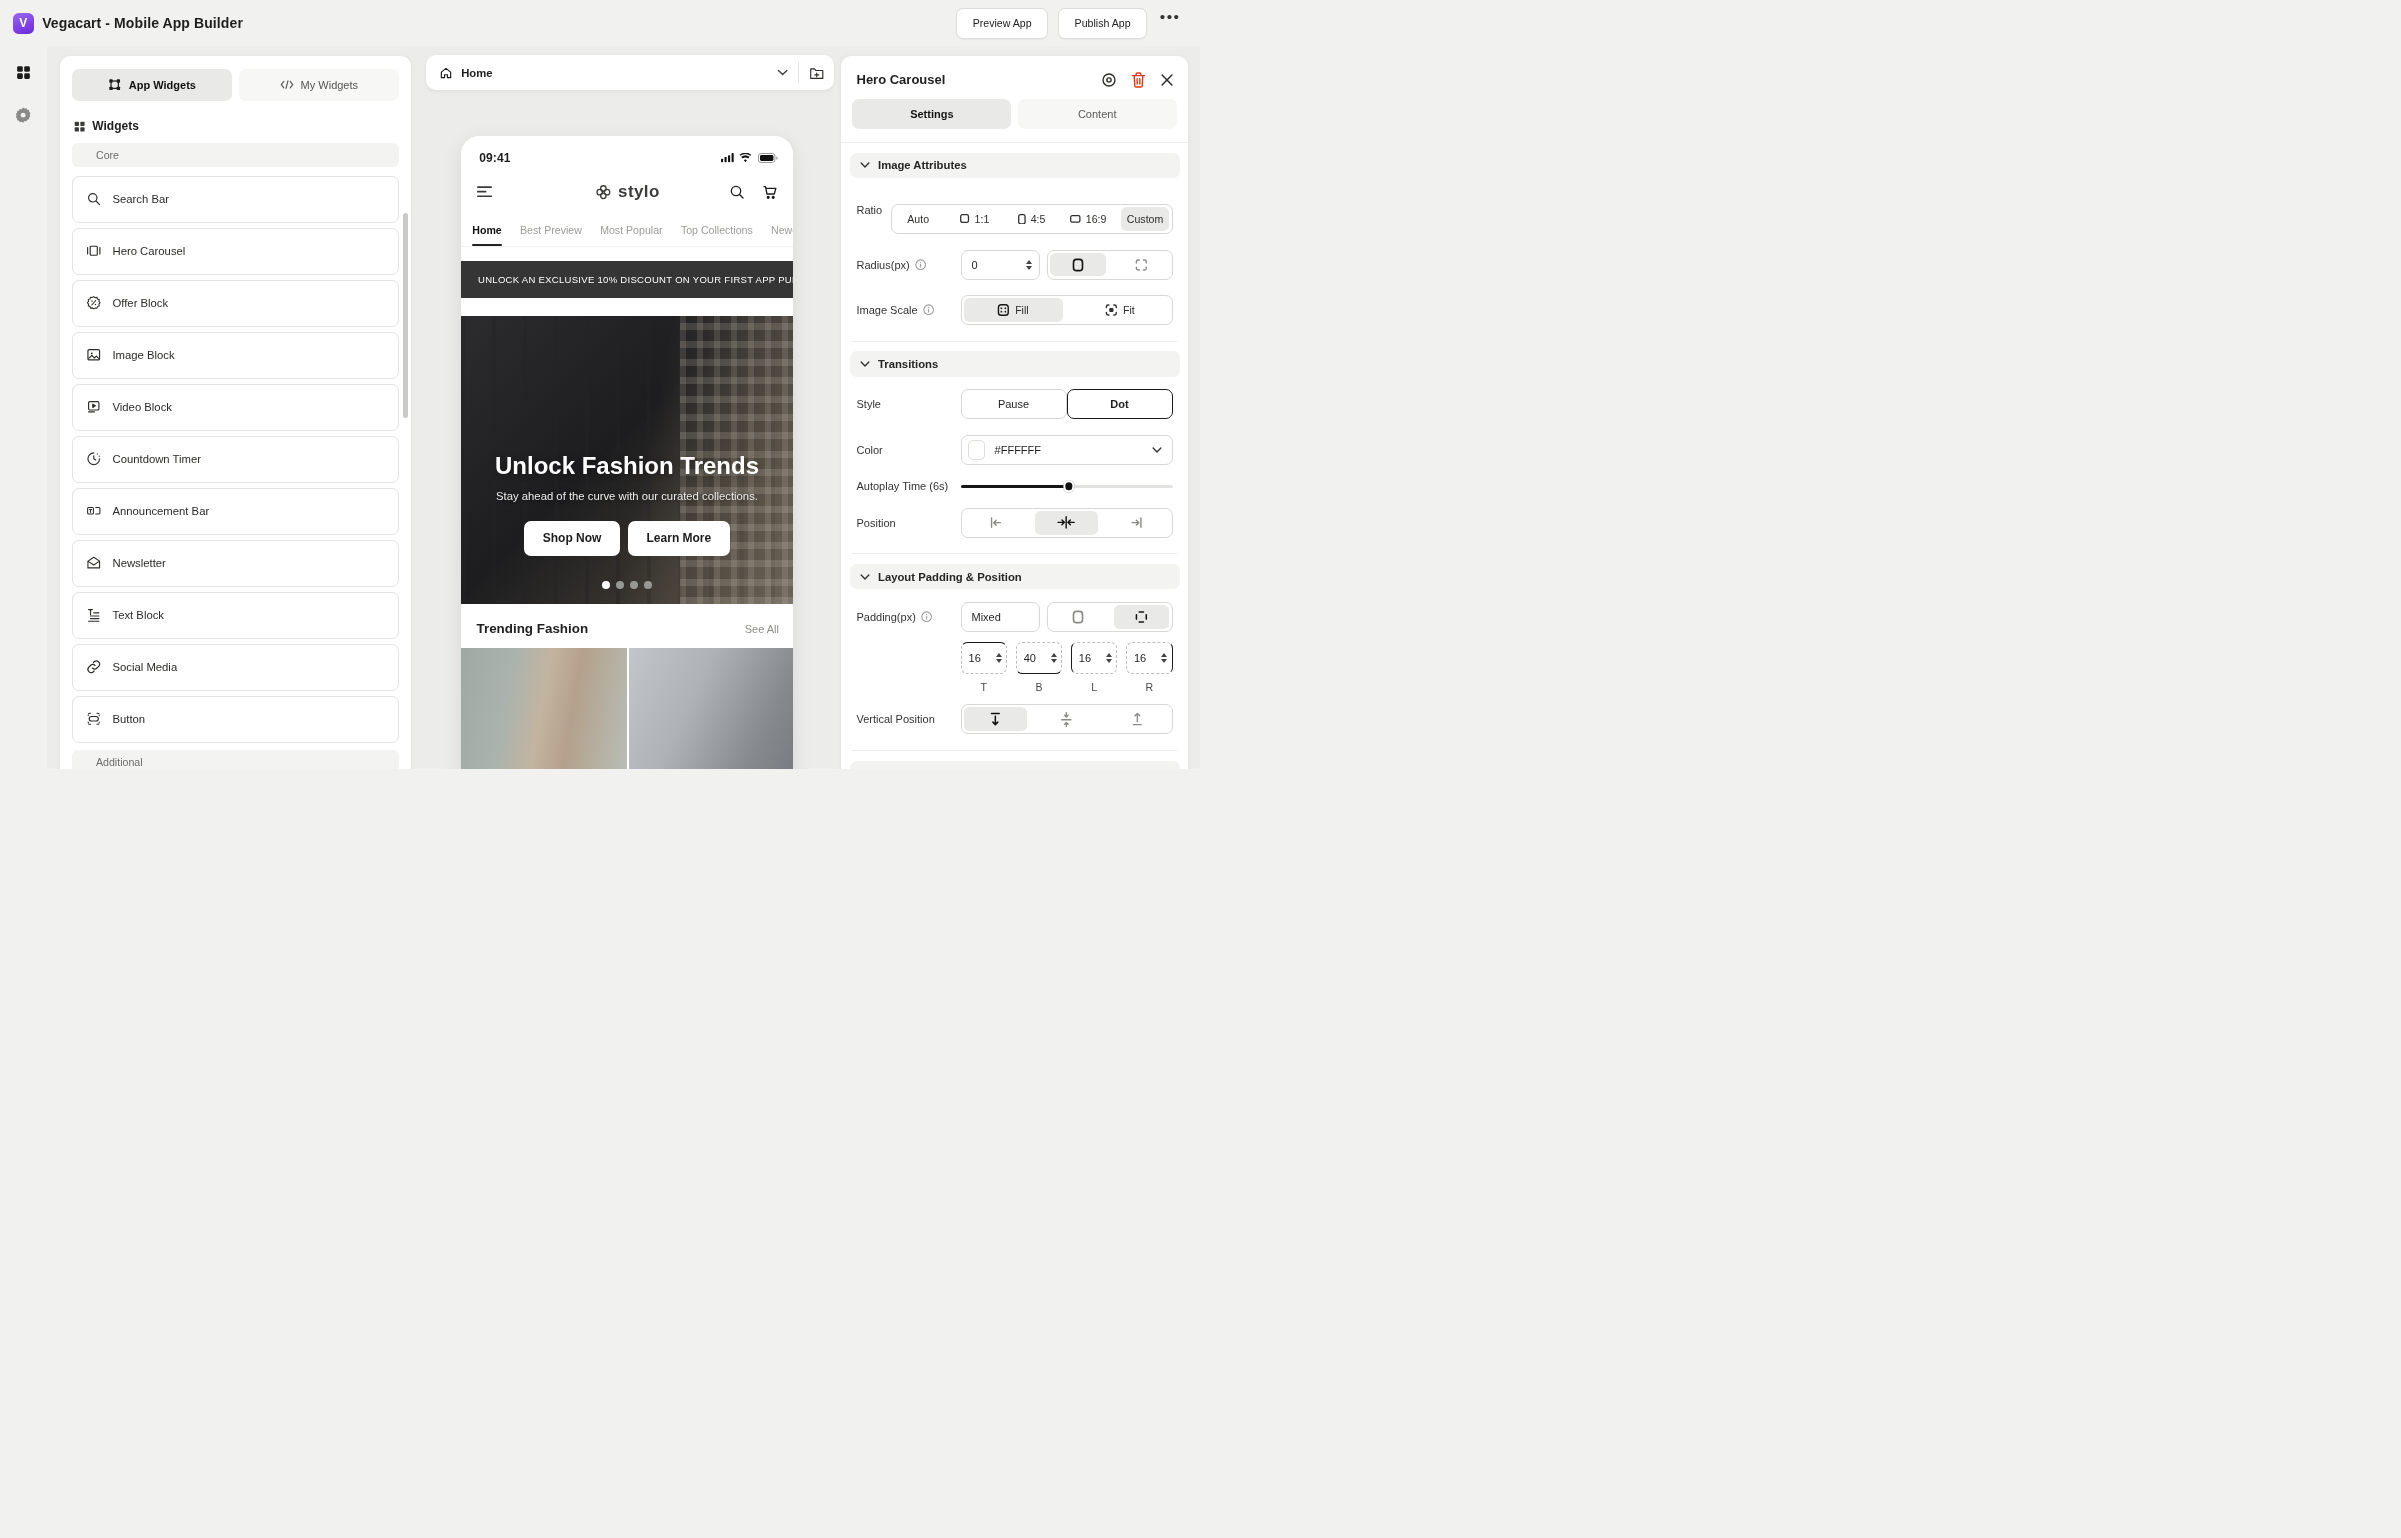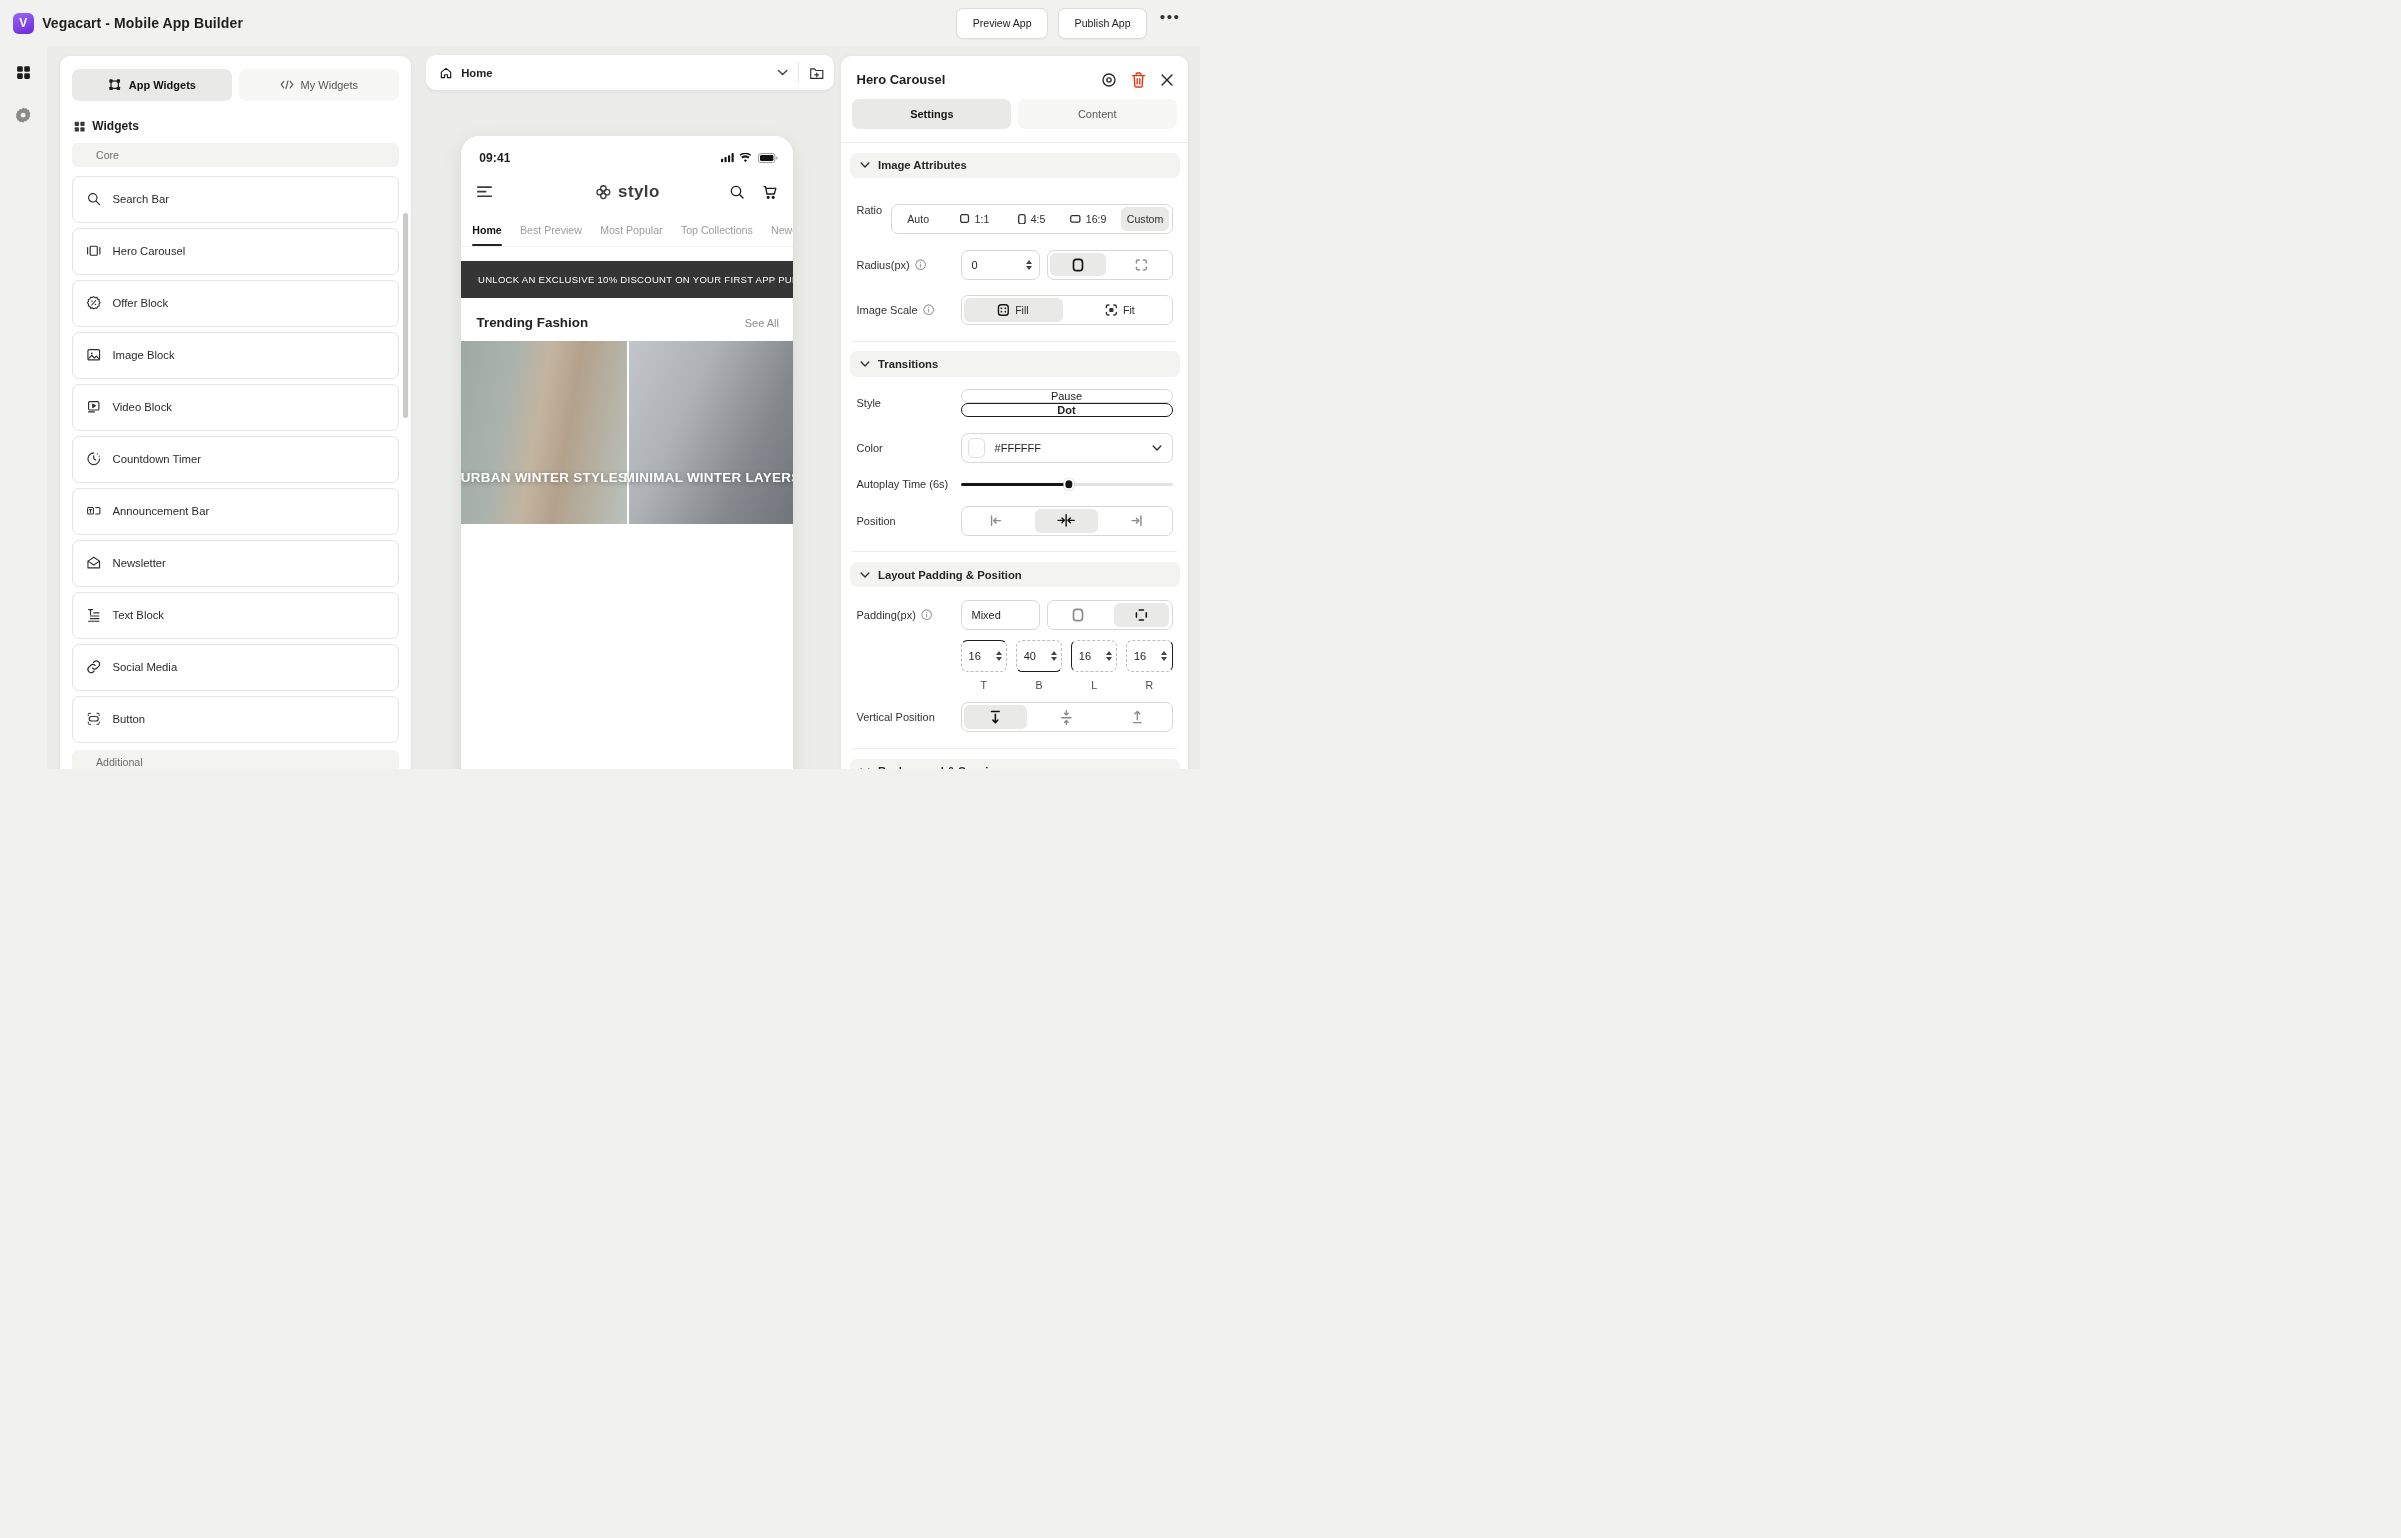--- a/index.html
+++ b/index.html
@@ -98,21 +98,21 @@
   .row-label { font-size:11px; color:#333; display:flex; align-items:center; gap:5.6px; flex:1; }
   .ctl { width:212px; }
   .seg { border:0.7px solid #d8d8d6; border-radius:7px; background:#fff; display:flex; align-items:center; height:30px; padding:2.1px;gap:8px; }
   .seg-item { flex:1; height:100%; border-radius:5.6px; display:flex; align-items:center; justify-content:center; gap:5px; font-size:10.6px; color:#2e2e2c; cursor:pointer; white-space:nowrap;}
   .seg-item.sel { background:#e9e9e7; }
   .stepper { border:0.7px solid #d8d8d6; border-radius:7px; height:30px; display:flex; align-items:center; padding:0 7px 0 10px; font-size:11px; background:#fff;}
   .stepper .arrows { margin-left:auto; display:flex; flex-direction:column; gap:2.1px; cursor:pointer;}
   .split { display:flex; gap:7.8px; width:212px; }
   .split .stepper { width:79px; }
   .split .seg { flex:1; }
-  .btn-pair { display:flex; gap:0; width:212px;flex-direction:column; }
+  .btn-pair { display:flex; gap:0; width:212px; }
   .choice { flex:1; height:30px; border-radius:7px; border:0.7px solid #d8d8d6; display:flex; align-items:center; justify-content:center; font-size:11px; background:#fff; cursor:pointer;}
   .choice.sel-dark { border:1.4px solid #1c1c1c; font-weight:600; }
   .color-ctl { border:0.7px solid #d8d8d6; border-radius:7px; height:30px; display:flex; align-items:center; gap:9.2px; padding:0 10px 0 6.3px; cursor:pointer;}
   .swatch { width:17.6px; height:20.5px; border:0.7px solid #ddddda; border-radius:5px; background:#fff; }
   .color-val { font-size:11px; }
   .color-ctl .chev { margin-left:auto; }
   .slider { position:relative; height:10.6px; display:flex; align-items:center; }
   .slider .track { width:100%; height:3.5px; border-radius:2.1px; background:#e3e3e1; overflow:visible; position:relative;}
   .slider .fill { position:absolute; left:0; top:0; bottom:0; width:51%; background:#161616; border-radius:2.1px;}
   .slider .thumb { position:absolute; left:51%; top:50%; transform:translate(-50%,-50%); width:11.3px; height:11.3px; background:#111; border:2.1px solid #fff; border-radius:50%; box-shadow:0 0 0 0.7px rgba(0,0,0,.15); cursor:grab;}
@@ -417,20 +417,34 @@
     <div class="ph-tabs">
       <span class="ph-tab active">Home</span>
       <span class="ph-tab">Best Preview</span>
       <span class="ph-tab">Most Popular</span>
       <span class="ph-tab">Top Collections</span>
       <span class="ph-tab">Newest</span>
     </div>
 
     <div class="announce">UNLOCK AN EXCLUSIVE 10% DISCOUNT ON YOUR FIRST APP PURCH</div>
 
+    <div class="hero">
+      <div class="hero-title">Unlock Fashion Trends</div>
+      <div class="hero-sub">Stay ahead of the curve with our curated collections.</div>
+      <div class="hero-btns">
+        <div class="hero-btn">Shop Now</div>
+        <div class="hero-btn">Learn More</div>
+      </div>
+      <div class="hero-dots">
+        <span class="dot on"></span>
+        <span class="dot"></span>
+        <span class="dot"></span>
+        <span class="dot"></span>
+      </div>
+    </div>
 
     <div class="trend-head">
       <span class="trend-title">Trending Fashion</span>
       <span class="trend-link">See All</span>
     </div>
 
     <div class="tiles">
       <div class="tile t1">
         <span class="cap">URBAN WINTER STYLES</span>
       </div>

